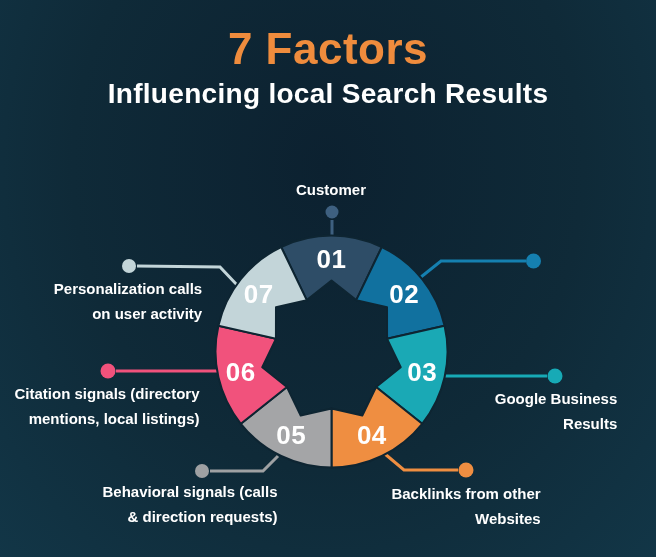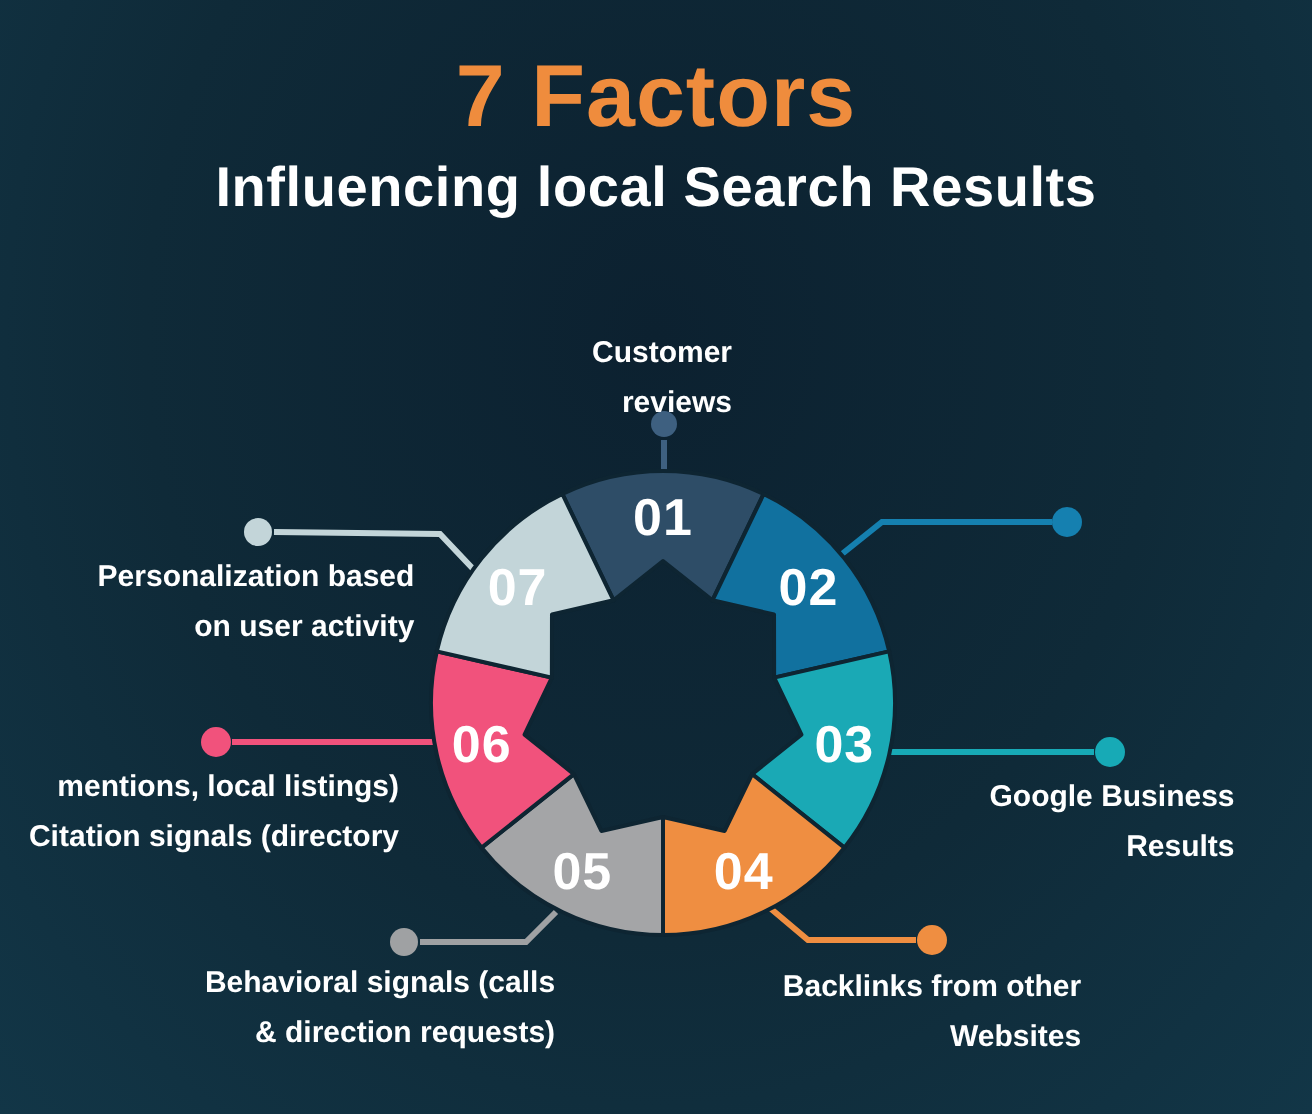--- a/index.html
+++ b/index.html
@@ -71,36 +71,35 @@
       <path d="M 240.81,423.82 A 116 116 0 0 1 218.41,325.69 L 275.93,338.82 L 262.28,367.30 L 286.94,387.04 Z" fill="#f1527c" stroke="#0e2532" stroke-width="2" stroke-linejoin="round"></path>
       <text x="240.83" y="372.19" text-anchor="middle" dominant-baseline="central" fill="#ffffff" font-size="26" font-weight="700" font-family="&quot;Liberation Sans&quot;,&quot;DejaVu Sans&quot;,sans-serif" letter-spacing="0.5">06</text>
       <polyline points="238,286 220,267 137,266" fill="none" stroke="#c3d5d9" stroke-width="3"></polyline>
       <circle cx="129" cy="266" r="7" fill="#c3d5d9"></circle>
       <path d="M 218.41,325.69 A 116 116 0 0 1 281.17,246.99 L 306.77,300.14 L 275.99,307.23 L 275.93,338.82 Z" fill="#c3d5d9" stroke="#0e2532" stroke-width="2" stroke-linejoin="round"></path>
       <text x="258.79" y="293.52" text-anchor="middle" dominant-baseline="central" fill="#ffffff" font-size="26" font-weight="700" font-family="&quot;Liberation Sans&quot;,&quot;DejaVu Sans&quot;,sans-serif" letter-spacing="0.5">07</text>
     </svg>
 
   <div class="factor-label" style="left:331px;top:189px">
     <div>Customer</div>
-    <div>reviews</div>
   </div>
   <div class="factor-label" style="left:556px;top:411px">
     <div>Google Business</div>
     <div>Results</div>
   </div>
   <div class="factor-label" style="left:466px;top:506px">
     <div>Backlinks from other</div>
     <div>Websites</div>
   </div>
   <div class="factor-label" style="left:190px;top:504px">
     <div>Behavioral signals (calls</div>
     <div>&amp; direction requests)</div>
   </div>
   <div class="factor-label" style="left:107px;top:406px">
+    <div>Citation signals (directory</div>
     <div>mentions, local listings)</div>
-    <div>Citation signals (directory</div>
   </div>
   <div class="factor-label" style="left:128px;top:301px">
-    <div>Personalization based</div>
+    <div>Personalization calls</div>
     <div>on user activity</div>
   </div>
 
 </div>
 
 </body></html>

